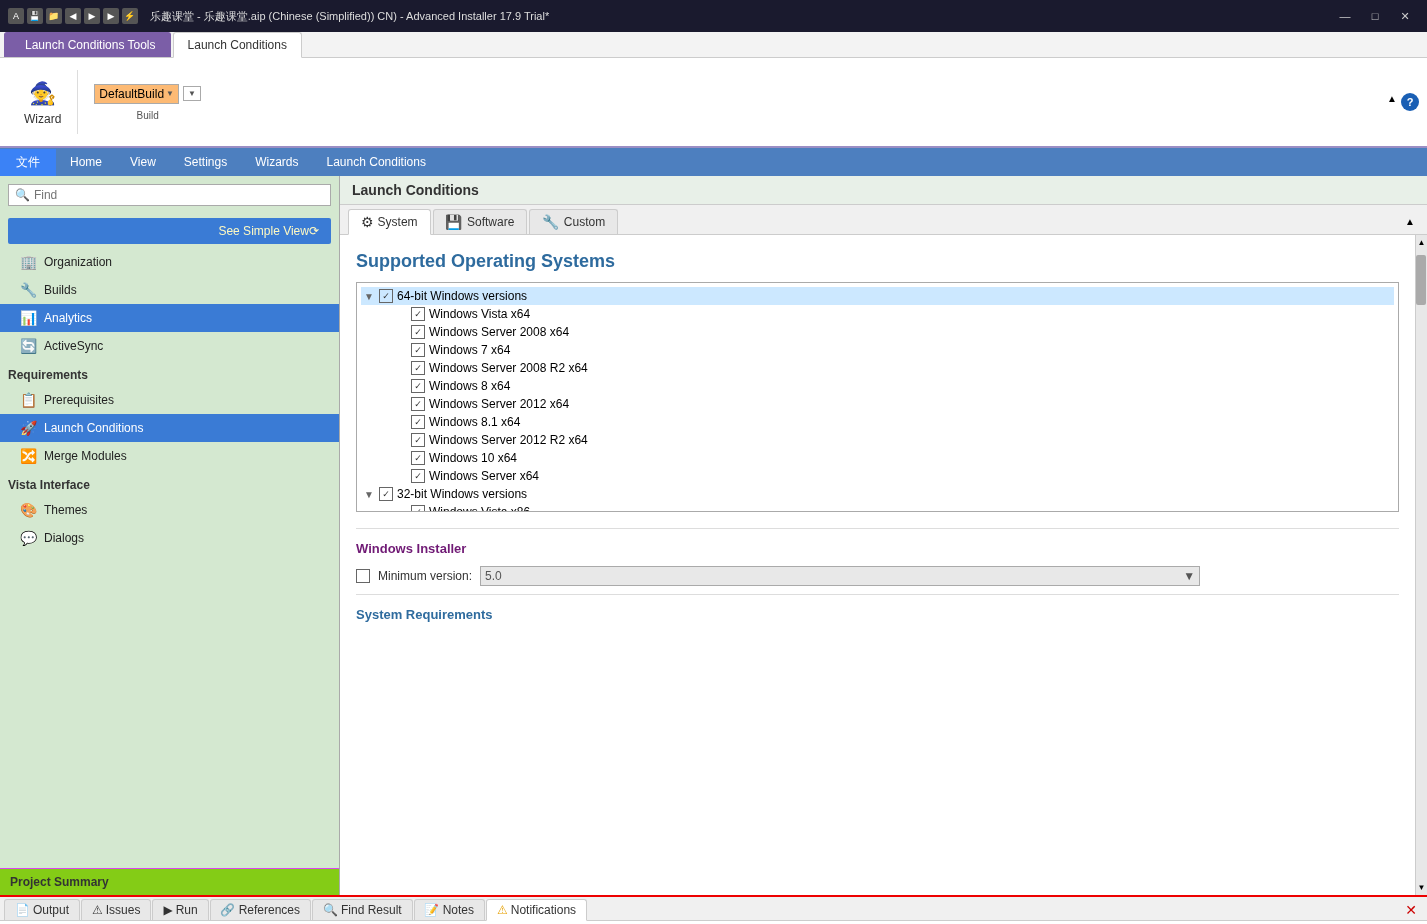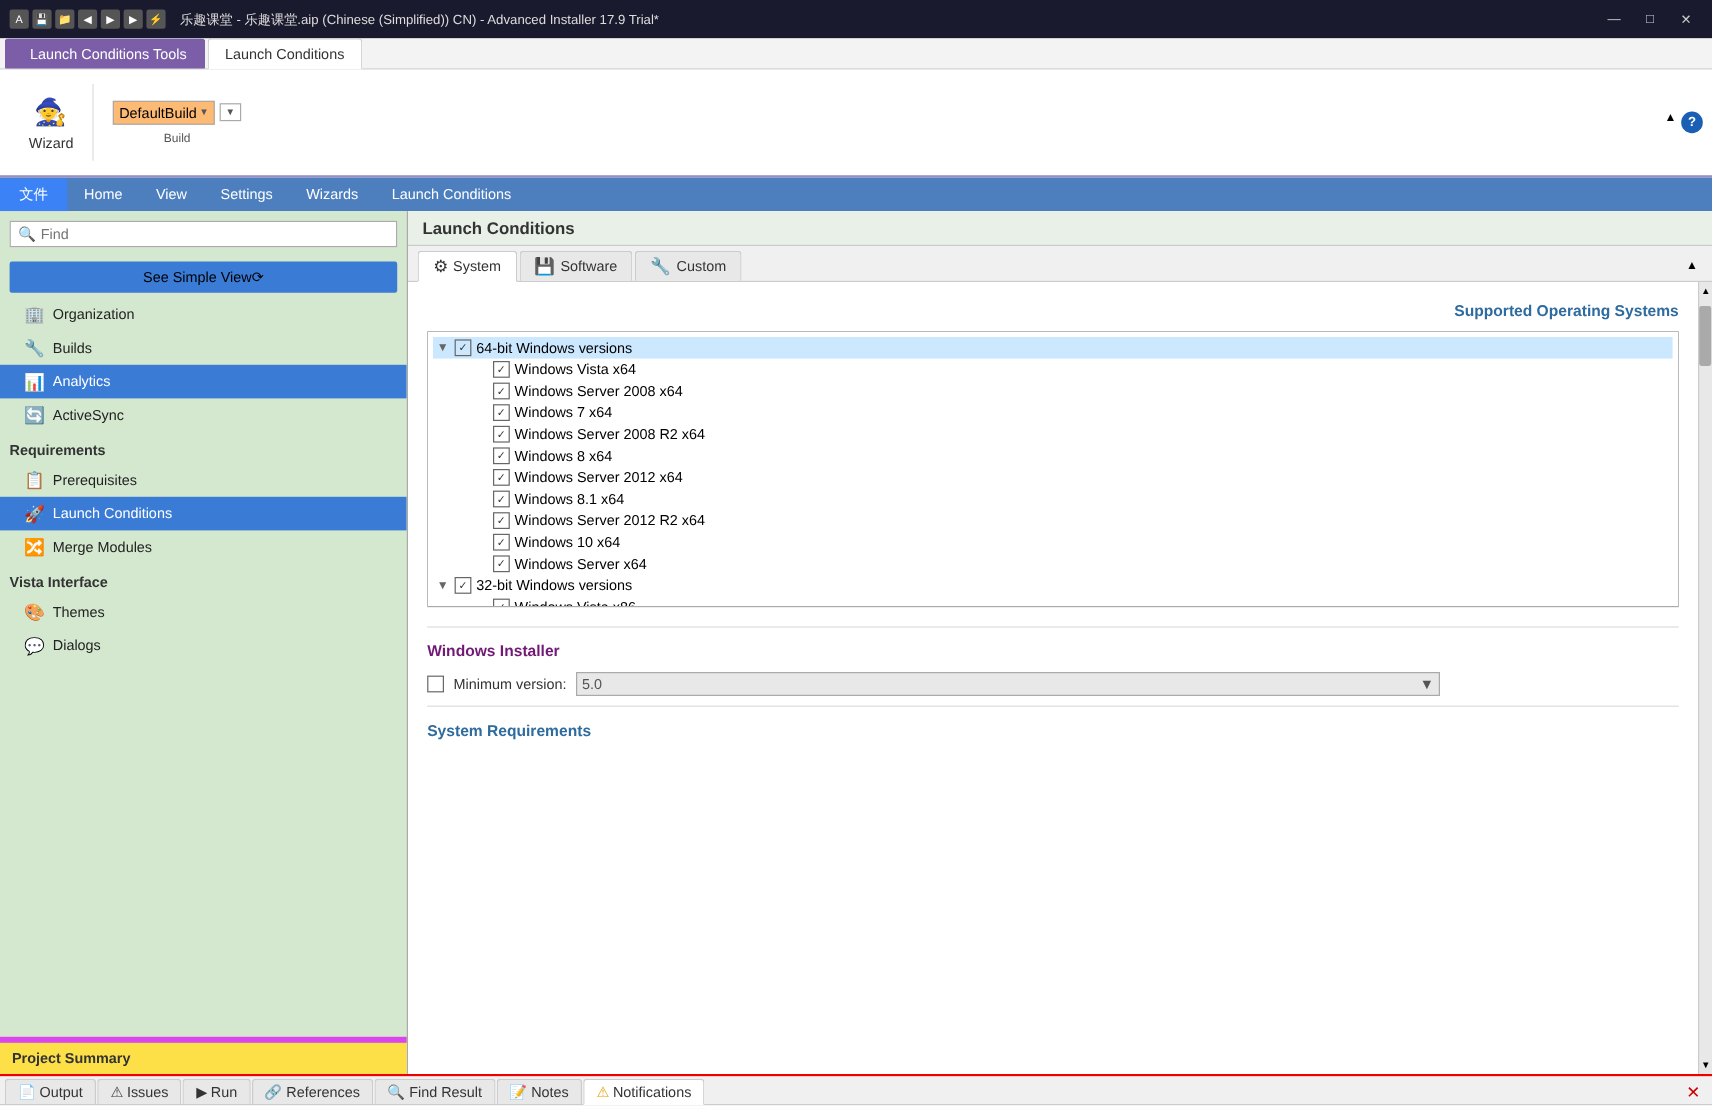--- a/index.html
+++ b/index.html
@@ -161,26 +161,26 @@
     .sidebar-search input {
       border: none;
       outline: none;
       flex: 1;
       font-size: 12px;
       background: transparent;
     }
     .simple-view-btn {
       margin: 4px 8px;
       background: #3a7bd5;
-      color: #000000;
+      color: #fef9c3;
       padding: 6px 12px;
       cursor: pointer;
       display: flex;
       align-items: center;
-      justify-content: center;
+      justify-content: flex-end;
       border-radius: 2px;
       font-size: 12px;
     }
     .sidebar-section-label {
       font-size: 12px;
       font-weight: bold;
       color: #333;
       padding: 8px 8px 4px 8px;
     }
     .sidebar-item {
@@ -246,24 +246,23 @@
     .content-body {
       flex: 1;
       overflow-y: auto;
       padding: 16px;
       background: white;
       position: relative;
     }
 
     .section-title {
       color: #2e6b9e;
-      font-size: 13px;
+      font-size: 18px;
       font-weight: bold;
       margin-bottom: 10px;
-      text-align: right;
     }
 
     
     .os-tree {
       border: 1px solid #aaa;
       background: white;
       padding: 4px;
       margin-bottom: 16px;
       max-height: 230px;
       overflow-y: auto;
@@ -399,22 +398,22 @@
       flex: 1;
       overflow-y: auto;
       overflow-x: hidden;
     }
     .sidebar-nav::-webkit-scrollbar { width: 8px; }
     .sidebar-nav::-webkit-scrollbar-track { background: #c8e0c4; }
     .sidebar-nav::-webkit-scrollbar-thumb { background: #999; }
 
     .project-summary-bar {
       padding: 6px 10px;
-      background: #fde047;
-      border-top: 5px solid #d946ef;
+      background: #84cc16;
+      border-top: 1px solid #d946ef;
       font-size: 12px;
       color: #333;
       font-weight: bold;
       cursor: pointer;
     }
 
     .tree-row-highlight { background: #cce8ff; }
   </style>
 </head>
 <body>

